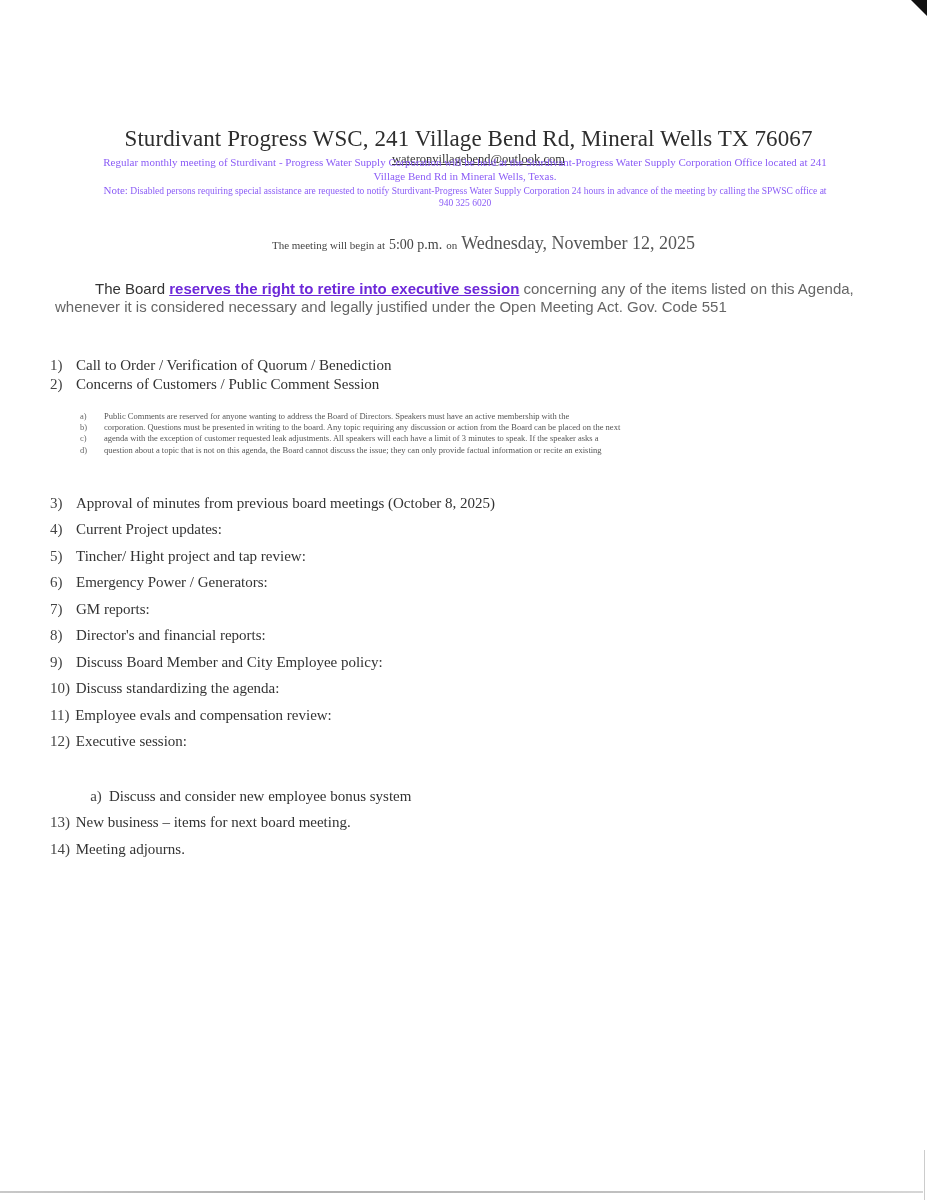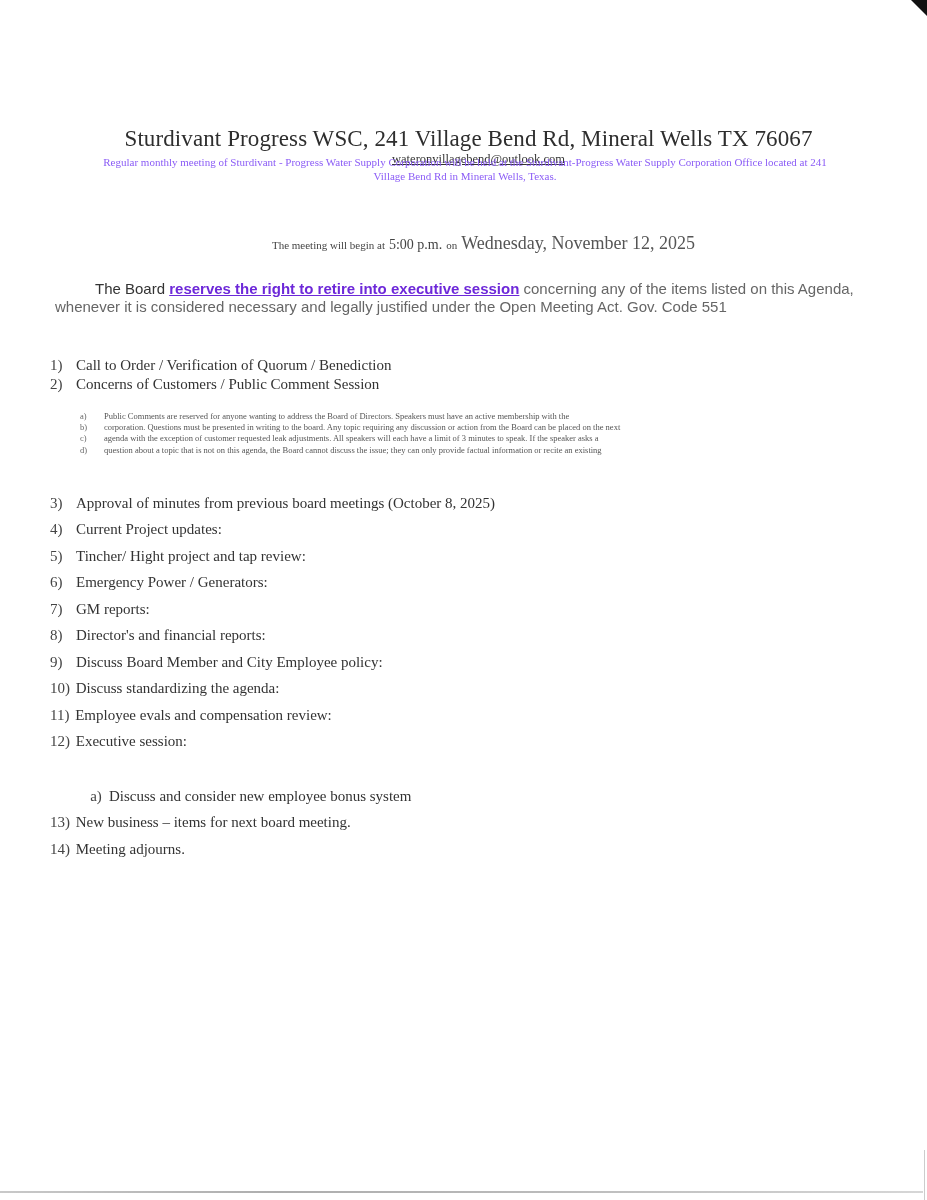--- a/index.html
+++ b/index.html
@@ -193,20 +193,24 @@
 <div class="scan-bottom-line"></div>
 <div class="scan-right-edge"></div>
 
 <div class="header">
   <div class="org-title">Sturdivant Progress WSC, 241 Village Bend Rd, Mineral Wells TX 76067</div>
   <div class="email-line">wateronvillagebend@outlook.com</div>
 </div>
 
 <div class="notice">
   <div class="regular">Regular monthly meeting of Sturdivant - Progress Water Supply Corporation will be held at the Sturdivant-Progress Water Supply Corporation Office located at 241 Village Bend Rd in Mineral Wells, Texas.</div>
+  <div class="note">
+    <span class="note-label">Note:</span>
+    <span>Disabled persons requiring special assistance are requested to notify Sturdivant-Progress Water Supply Corporation 24 hours in advance of the meeting by calling the SPWSC office at 940 325 6020</span>
+  </div>
 </div>
 
 <div class="meeting-time">
   <span class="small">The meeting will begin at</span>
   <span class="mid">5:00 p.m.</span>
   <span class="small">on</span>
   <span class="date">Wednesday, November 12, 2025</span>
 </div>
 
 <div class="board-paragraph">

